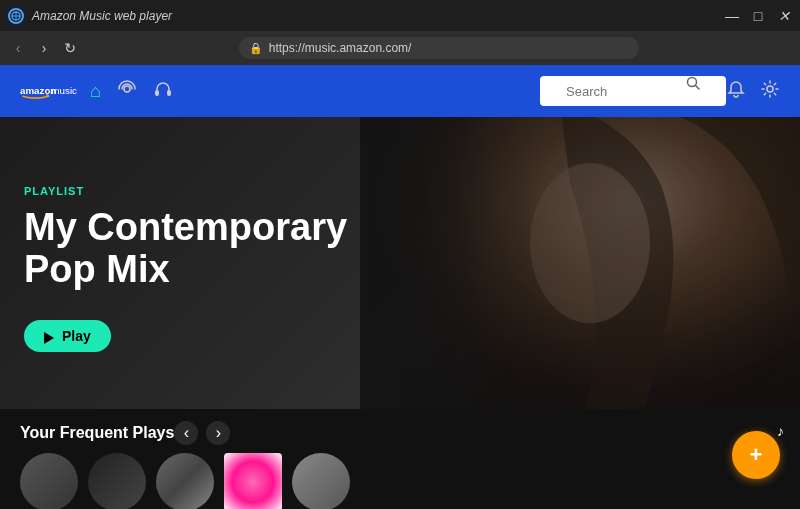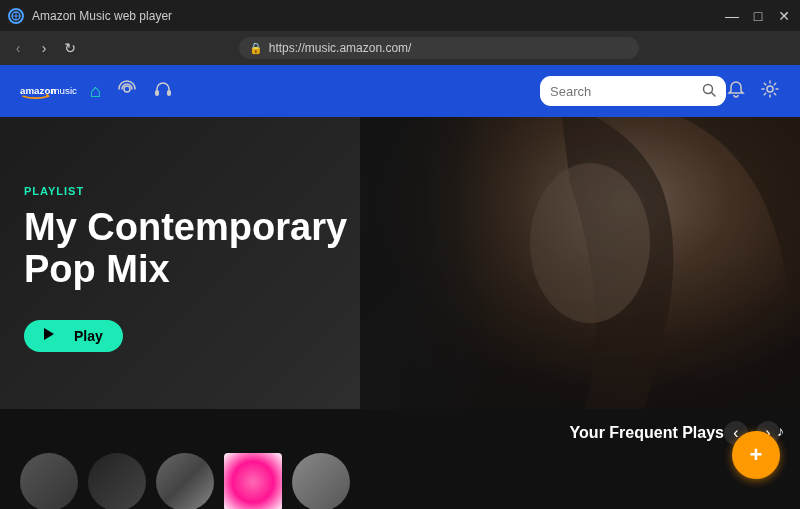--- a/index.html
+++ b/index.html
@@ -6,20 +6,21 @@
     body { width: 800px; height: 509px; overflow: hidden; font-family: Arial, sans-serif; background: #000; }
 
     
     .browser-titlebar {
       height: 31px;
       background: #1e1e1e;
       display: flex;
       align-items: center;
       padding: 0 8px;
       gap: 8px;
+      font-style: italic;
     }
     .browser-title {
       color: #ccc;
       font-size: 12px;
       flex: 1;
     }
     .browser-controls {
       display: flex;
       gap: 10px;
       align-items: center;
@@ -110,26 +111,25 @@
       color: #ccc;
       font-size: 18px;
       cursor: pointer;
     }
     .nav-icon.active {
       color: #1de9b6;
     }
     .nav-spacer { flex: 1; }
     .search-box {
       background: #fff;
-      border-radius: 11px;
+      border-radius: 4px;
       height: 30px;
       width: 186px;
       display: flex;
-      align-items: center;
-      padding: 0 10px;
+      padding: 0 26px;
       gap: 8px;
     }
     .search-input {
       background: transparent;
       border: none;
       outline: none;
       font-size: 13px;
       color: #333;
       width: 100%;
     }
@@ -206,42 +206,42 @@
     .play-btn {
       background: #1de9b6;
       color: #000;
       border: none;
       border-radius: 20px;
       padding: 8px 20px;
       font-size: 14px;
       font-weight: bold;
       cursor: pointer;
       display: flex;
-      align-items: flex-start;
-      gap: 20px;
+      align-items: flex-end;
+      gap: 8px;
     }
     .play-triangle {
       width: 0;
       height: 0;
       border-top: 6px solid transparent;
       border-bottom: 6px solid transparent;
       border-left: 10px solid #000;
     }
 
     
     .bottom-section {
       background: #111;
       padding: 0;
       height: 100px;
       position: relative;
     }
     .section-header {
       display: flex;
       align-items: center;
-      justify-content: flex-end;
+      justify-content: flex-start;
       padding: 12px 20px 8px;
     }
     .section-title {
       color: #fff;
       font-size: 16px;
       font-weight: bold;
     }
     .nav-arrows {
       display: flex;
       gap: 8px;

